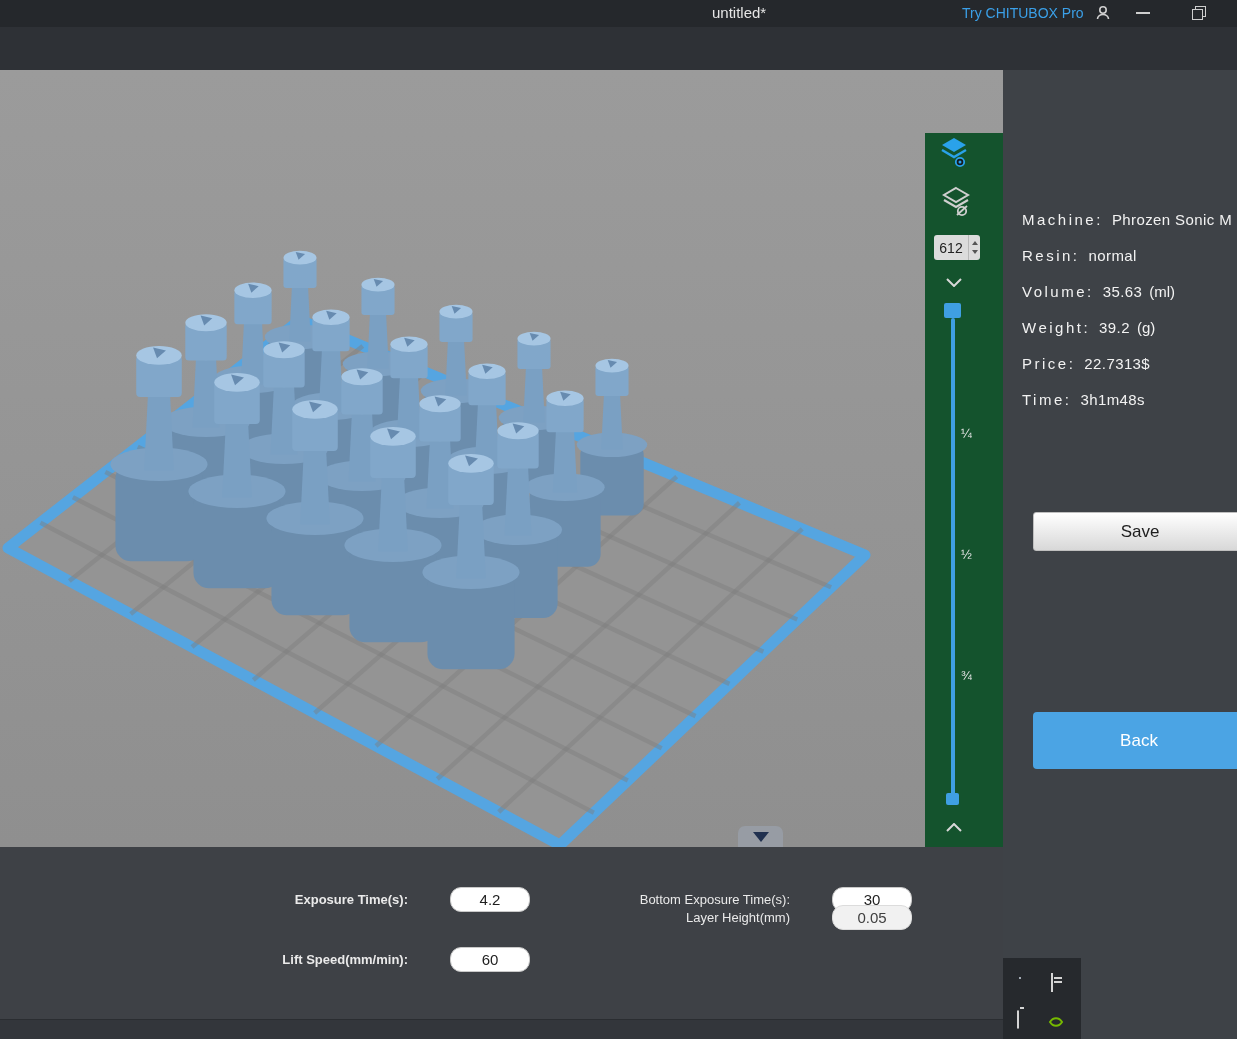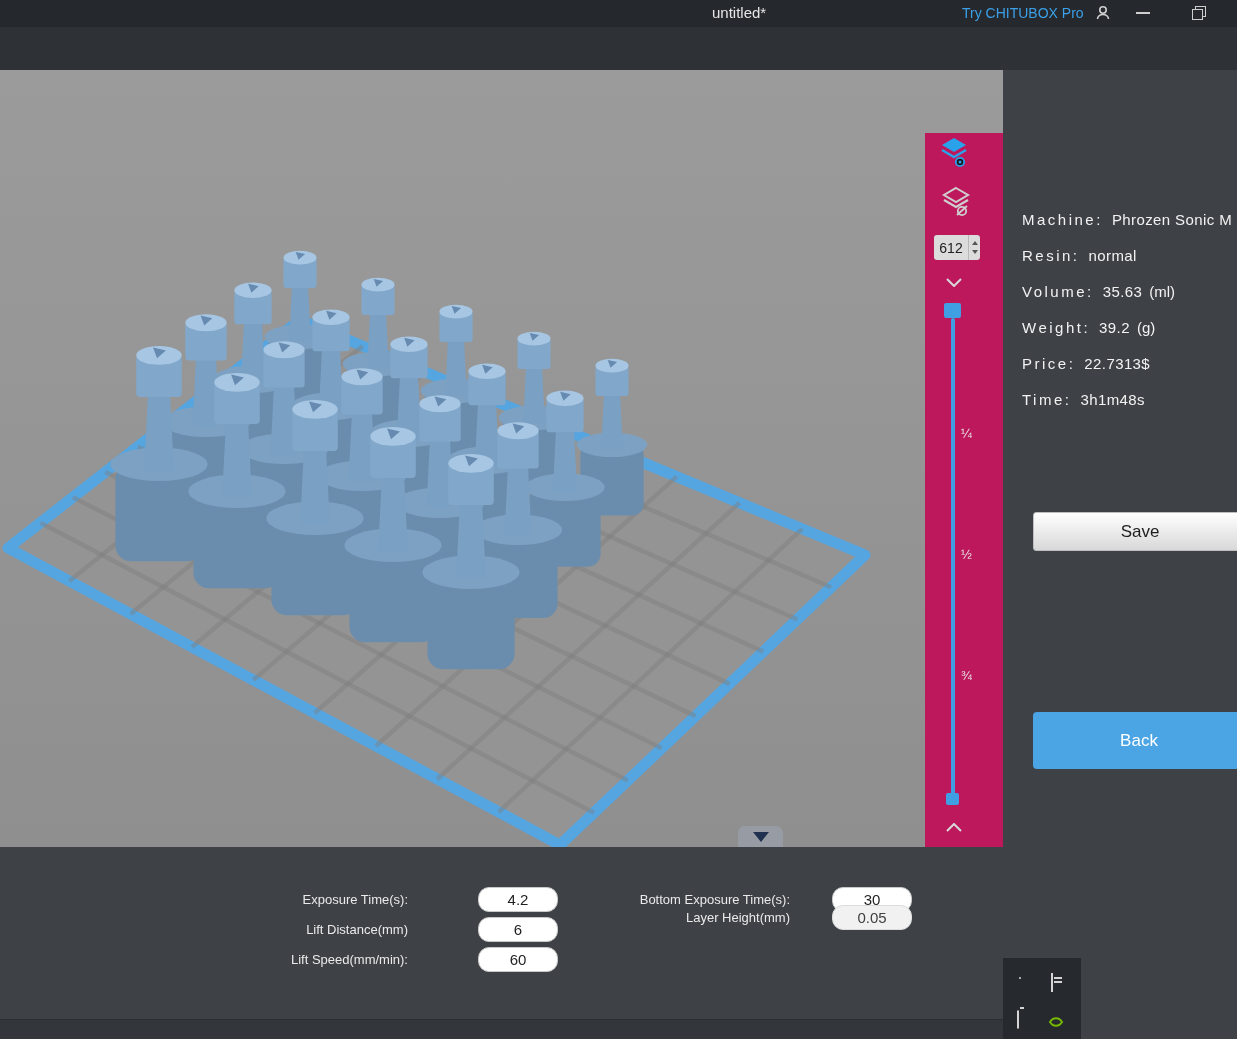--- a/index.html
+++ b/index.html
@@ -18,21 +18,21 @@
   
   #menubar{position:absolute;left:0;top:27px;width:1237px;height:43px;background:#2e3136;border-bottom:1px solid #26292d;}
 
   
   #viewport{position:absolute;left:0;top:70px;width:1003px;height:777px;background:linear-gradient(#9b9b9b,#8f8f8f);overflow:hidden;}
   #scene{position:absolute;left:0;top:0;}
   #collapse-tab{position:absolute;left:738px;top:756px;width:45px;height:21px;background:#979ca4;border-radius:7px 7px 0 0;display:flex;align-items:center;justify-content:center;cursor:pointer;}
   #collapse-tab .tri{width:0;height:0;border-left:8px solid transparent;border-right:8px solid transparent;border-top:10px solid #20304f;}
 
   
-  #layer-panel{position:absolute;left:925px;top:133px;width:78px;height:832px;background:#be185d;}
+  #layer-panel{position:absolute;left:925px;top:133px;width:78px;height:832px;background:#14532d;}
   .lp-icon{position:absolute;cursor:pointer;}
   #layer-spinbox{position:absolute;left:9px;top:102px;width:46px;height:25px;background:#dcdcdc;border-radius:3px;display:flex;align-items:center;}
   #layer-spinbox .val{flex:1;text-align:center;font-size:14px;color:#222;}
   #layer-spinbox .spin-col{width:11px;height:100%;border-left:1px solid #b9b9b9;display:flex;flex-direction:column;align-items:center;justify-content:space-evenly;cursor:pointer;}
   .spin-up{width:0;height:0;border-left:3.5px solid transparent;border-right:3.5px solid transparent;border-bottom:4.5px solid #555;}
   .spin-down{width:0;height:0;border-left:3.5px solid transparent;border-right:3.5px solid transparent;border-top:4.5px solid #555;}
   #slider-track{position:absolute;left:26px;top:185px;width:4px;height:477px;background:#3f9fe2;border-radius:2px;cursor:pointer;}
   #slider-handle-top{position:absolute;left:19px;top:170px;width:17px;height:15px;background:#3f9fe2;border-radius:2px;cursor:pointer;}
   #slider-handle-bottom{position:absolute;left:21px;top:660px;width:13px;height:12px;background:#3f9fe2;border-radius:2px;cursor:pointer;}
   .fraction{position:absolute;left:36px;font-size:13px;color:#e8e8e8;}
@@ -46,21 +46,21 @@
   .iunit{margin-left:7px;}
   #save-btn{position:absolute;left:30px;top:442px;width:212px;height:37px;background:linear-gradient(#ffffff,#d8d8d8);border:1px solid #bfbfbf;border-radius:3px;font-size:17px;color:#1d1d1d;display:flex;align-items:center;justify-content:center;cursor:pointer;}
   #back-btn{position:absolute;left:30px;top:642px;width:212px;height:57px;background:#4ba4e4;border:none;border-radius:4px;font-size:17px;color:#ffffff;display:flex;align-items:center;justify-content:center;cursor:pointer;}
 
   
   #bottom-panel{position:absolute;left:0;top:847px;width:1003px;height:172px;background:#3e4146;}
   .srow{position:absolute;display:flex;align-items:center;height:24px;}
   .srow.l{left:150px;}
   .srow.r{left:530px;}
   .slabel{text-align:right;font-size:13px;color:#eaeaea;}
-  .srow.l .slabel{width:258px;margin-right:70px;}
+  .srow.l .slabel{width:258px;margin-right:42px;font-weight:bold;}
   .srow.r .slabel{width:260px;margin-right:42px;}
   .sinput{width:78px;height:23px;border-radius:11px;border:1px solid #c9c9c9;text-align:center;font-size:15px;color:#1e1e1e;background:#ffffff;font-family:"Liberation Sans",sans-serif;outline:none;padding:0;}
   .sinput:disabled{color:#404040;background:#f1f1f1;border-color:#dcdcdc;}
   #bottom-strip{position:absolute;left:0;top:1019px;width:1003px;height:20px;background:#33363b;border-top:1px solid #2a2d31;}
 
   
   #tray{position:absolute;left:1003px;top:958px;width:78px;height:81px;background:#26292d;}
   .tray-icon{position:absolute;cursor:pointer;}
   .chrome{width:16px;height:16px;border-radius:50%;background:conic-gradient(from -40deg,#e8453c 0 120deg,#f4b400 120deg 240deg,#34a853 240deg 360deg);position:relative;}
   .chrome::after{content:"";position:absolute;inset:4px;border-radius:50%;background:#4285f4;border:1.5px solid #ffffff;box-sizing:border-box;}
@@ -360,24 +360,20 @@
     </div>
     <div id="save-btn">Save</div>
     <div id="back-btn">Back</div>
   </div>
 
   <div id="bottom-panel">
     <div class="srow l" style="top:40px;">
       <span class="slabel">Exposure Time(s):</span>
       <input class="sinput" value="4.2" style="">
     </div>
-    <div class="srow l" style="top:70px;">
-      <span class="slabel">Lift Distance(mm)</span>
-      <input class="sinput" value="6" style="">
-    </div>
     <div class="srow l" style="top:100px;">
       <span class="slabel">Lift Speed(mm/min):</span>
       <input class="sinput" value="60" style="">
     </div>
     <div class="srow r" style="top:40px;">
       <span class="slabel">Bottom Exposure Time(s):</span>
       <input class="sinput" value="30" style="">
     </div>
     <div class="srow r" style="top:58px;">
       <span class="slabel">Layer Height(mm)</span>

